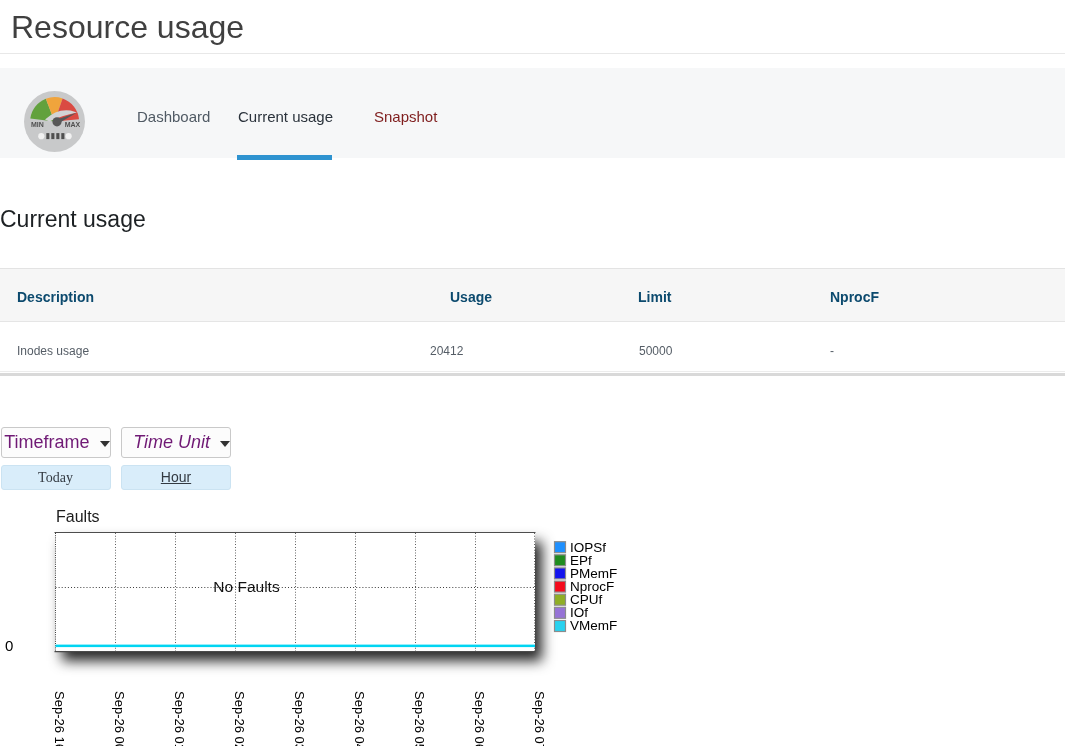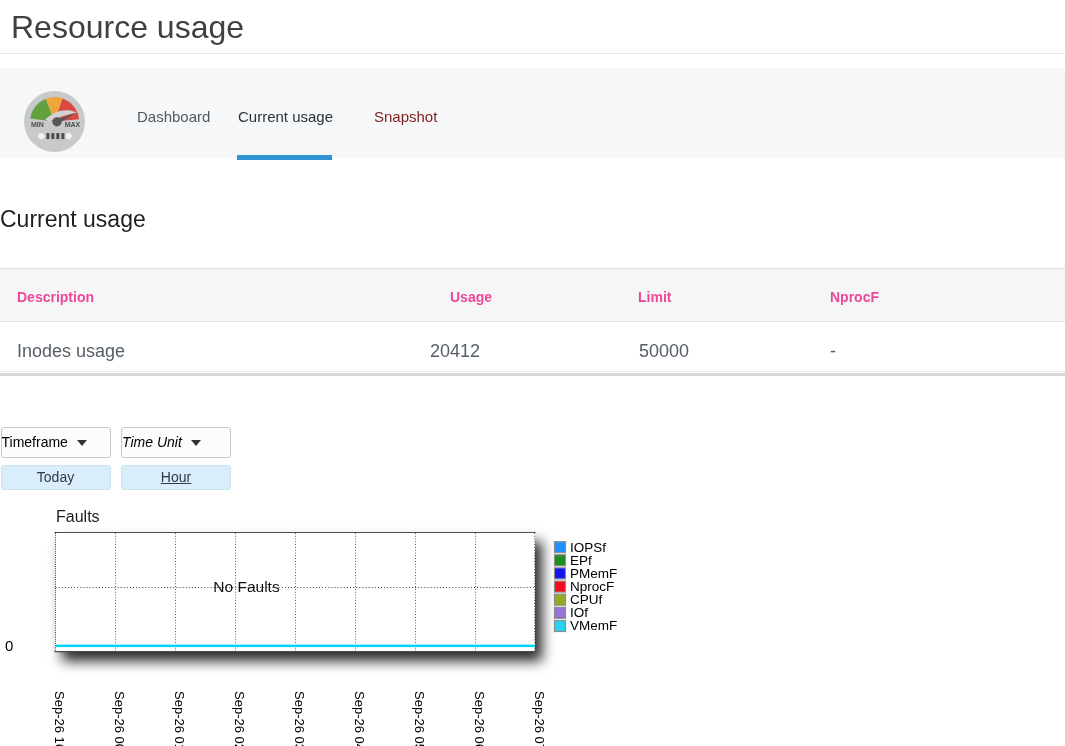--- a/index.html
+++ b/index.html
@@ -38,36 +38,36 @@
 <div class="abs" style="left:374px; top:108px; font-size:15px; line-height:17px; color:#7f1d1d;">Snapshot</div>
 <div class="abs" style="left:237px; top:154.5px; width:95px; height:5px; background:#2e93d0;"></div>
 
 <div class="abs" style="left:0px; top:206px; font-size:23px; line-height:26px; color:#1d2124;">Current usage</div>
 
 <div class="abs" style="left:0; top:268px; width:1065px; height:54px; background:#f6f6f6; border-top:1px solid #e3e3e3; border-bottom:1px solid #e5e5e5;"></div>
 <div class="abs hdr" style="left:17px;  top:290px;">Description</div>
 <div class="abs hdr" style="left:450px; top:290px;">Usage</div>
 <div class="abs hdr" style="left:638px; top:290px;">Limit</div>
 <div class="abs hdr" style="left:830px; top:290px;">NprocF</div>
-<style>.hdr{font-size:14px;font-weight:bold;line-height:15px;color:#ec4899;}</style>
+<style>.hdr{font-size:14px;font-weight:bold;line-height:15px;color:#0c4a6e;}</style>
 <div class="abs cel" style="left:17px;  top:343px;">Inodes usage</div>
 <div class="abs cel" style="left:430px; top:343px;">20412</div>
 <div class="abs cel" style="left:639px; top:343px;">50000</div>
 <div class="abs cel" style="left:830px; top:343px;">-</div>
-<style>.cel{font-size:18px;line-height:16px;color:#555d66;}</style>
+<style>.cel{font-size:12px;line-height:16px;color:#555d66;}</style>
 <div class="abs" style="left:0; top:371px; width:1065px; height:1px; background:#ececec;"></div>
 <div class="abs" style="left:0; top:373px; width:1065px; height:2.5px; background:#d9d9d9;"></div>
 
 <div class="abs btn1" style="left:0.5px;">Timeframe <span class="caret"></span></div>
 <div class="abs btn1" style="left:121px;font-style:italic;">Time Unit <span class="caret"></span></div>
-<div class="abs btn2" style="left:0.5px;">Today</div>
+<div class="abs btn2" style="left:0.5px;font-family:Liberation Serif, serif;">Today</div>
 <div class="abs btn2" style="left:121px;text-decoration:underline;">Hour</div>
 <style>
 .btn1 { top:426.5px; width:110px; height:31.5px; background:#fcfcfc; border:1px solid #c9c9c9;
-  border-radius:3px; font-size:14px; color:#000000; text-align:left; line-height:29.5px; }
+  border-radius:3px; font-size:18px; color:#701a75; text-align:right; line-height:29.5px; }
 .btn2 { top:464.5px; width:110px; height:25.5px; background:#d9edfa; border:1px solid #cbe3f2; border-radius:3px;
   font-size:14px; color:#333a42; text-align:center; line-height:23.5px; }
 .caret { display:inline-block; width:0; height:0; margin-left:5px; vertical-align:1px;
   border-left:5.5px solid transparent; border-right:5.5px solid transparent; border-top:6px solid #333; }
 </style>
 
 <svg class="abs" style="left:0; top:505px;" width="680" height="241" viewBox="0 0 680 241">
   <defs>
     <filter id="sh" x="-15%" y="-15%" width="140%" height="150%">
       <feDropShadow dx="7" dy="9" stdDeviation="6.5" flood-color="#000000" flood-opacity="0.85"></feDropShadow>

